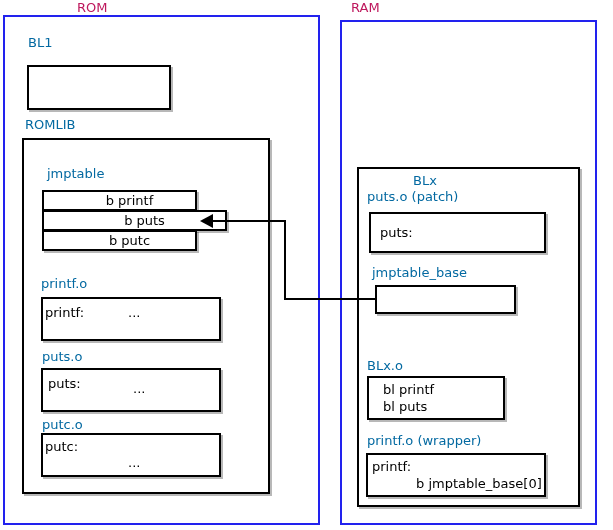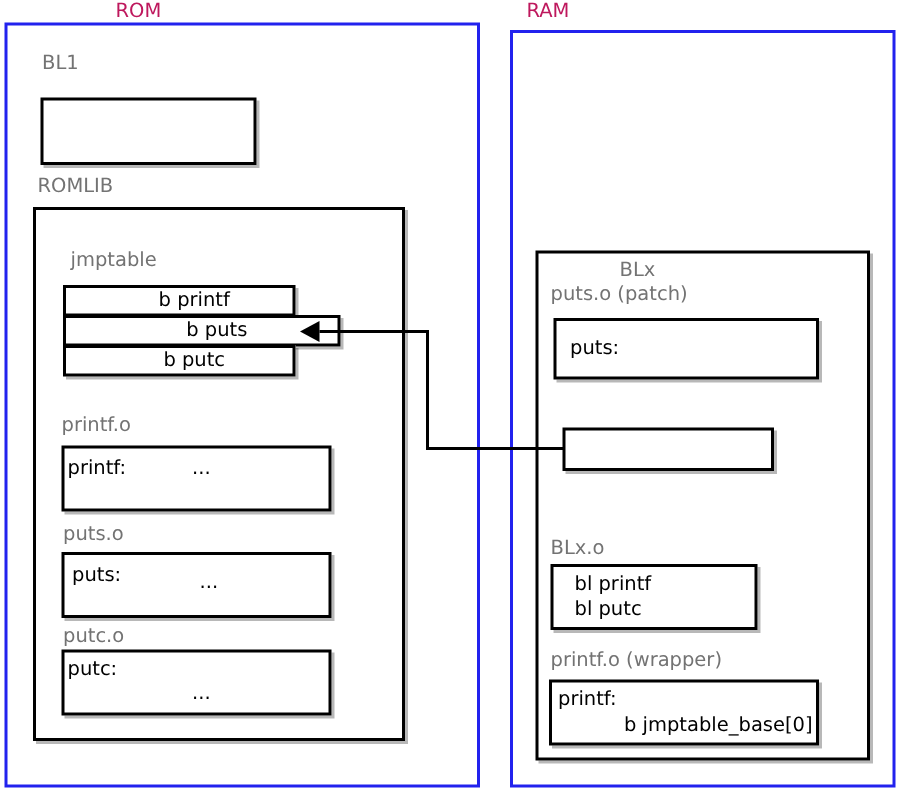--- a/index.html
+++ b/index.html
@@ -41,21 +41,21 @@
   }
   .shadow {
     box-shadow: 2px 2px 0 0 rgba(0,0,0,0.28);
     padding-left: 20px;
   }
 
   .lbl {
     font-size: 13px;
     line-height: 14px;
     white-space: nowrap;
-    color: #737373;
+    color: #0369a1;
   }
   .txt {
     font-size: 13px;
     line-height: 15px;
     white-space: pre;
     color: #000000;
   }
   .center {
     text-align: center;
     width: 100%;
@@ -126,28 +126,29 @@
 
   <div class="abs box shadow" style="left:357px; top:167px; width:223px; height:340px;"></div>
 
   <div class="abs lbl" style="left:365px; top:174px;margin-left:48px;">BLx</div>
 
   <div class="abs lbl" style="left:367px; top:190px;">puts.o (patch)</div>
   <div class="abs box shadow" style="left:369px; top:212px; width:177px; height:41px;">
     <div class="txt" style="position:absolute; left:9px; top:11px;">puts:</div>
   </div>
 
+  <div class="abs lbl" style="left:372px; top:266px;">jmptable_base</div>
   <div class="abs box shadow" style="left:375px; top:285px; width:141px; height:29px;">
     <div class="txt" style="padding:4px 6px;"></div>
   </div>
 
   <div class="abs lbl" style="left:367px; top:359px;">BLx.o</div>
   <div class="abs box shadow" style="left:367px; top:376px; width:138px; height:44px;">
     <div class="txt" style="position:absolute; left:14px; top:4px;">bl printf</div>
-    <div class="txt" style="position:absolute; left:14px; top:21px;">bl putc</div>
+    <div class="txt" style="position:absolute; left:14px; top:21px;">bl puts</div>
   </div>
 
   <div class="abs lbl" style="left:367px; top:434px;">printf.o (wrapper)</div>
   <div class="abs box shadow" style="left:366px; top:453px; width:180px; height:44px;">
     <div class="txt" style="position:absolute; left:4px; top:4px;">printf:</div>
     <div class="txt" style="position:absolute; left:48px; top:21px;">b jmptable_base[0]</div>
   </div>
 
   <div class="abs line-h" style="left:284px; top:298px; width:92px;"></div>
   <div class="abs line-v" style="left:284px; top:220px; height:80px;"></div>

